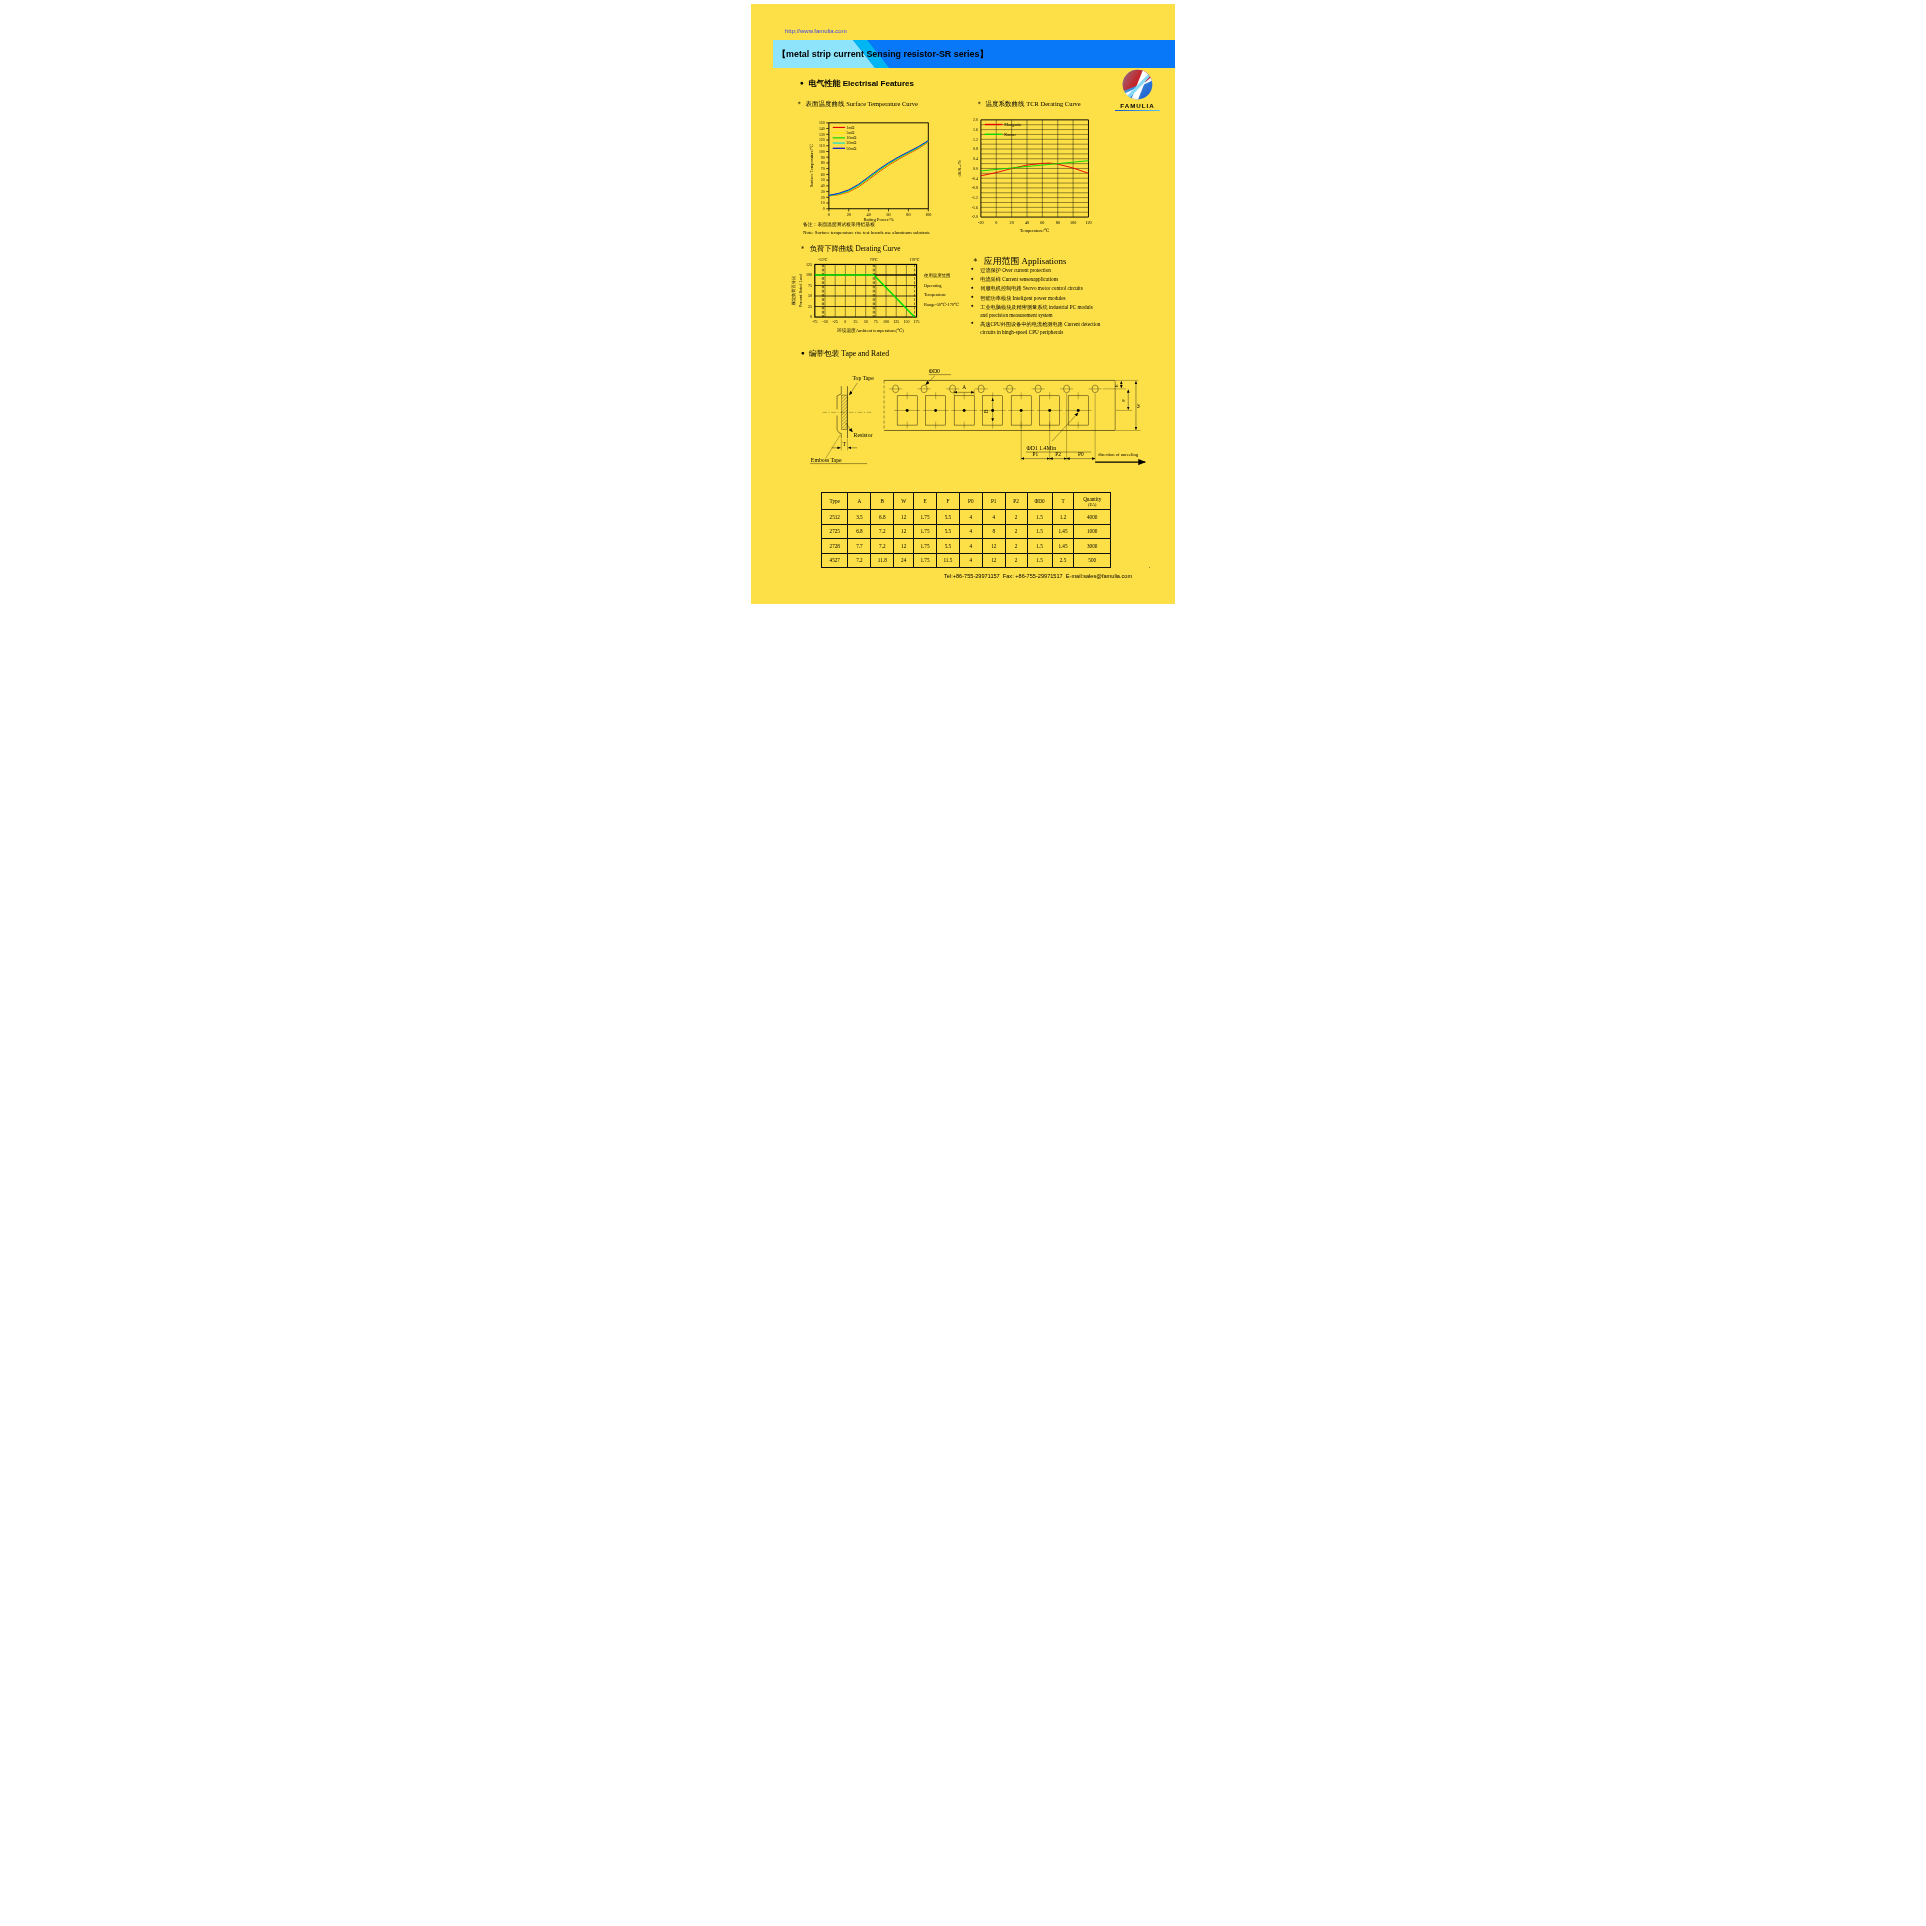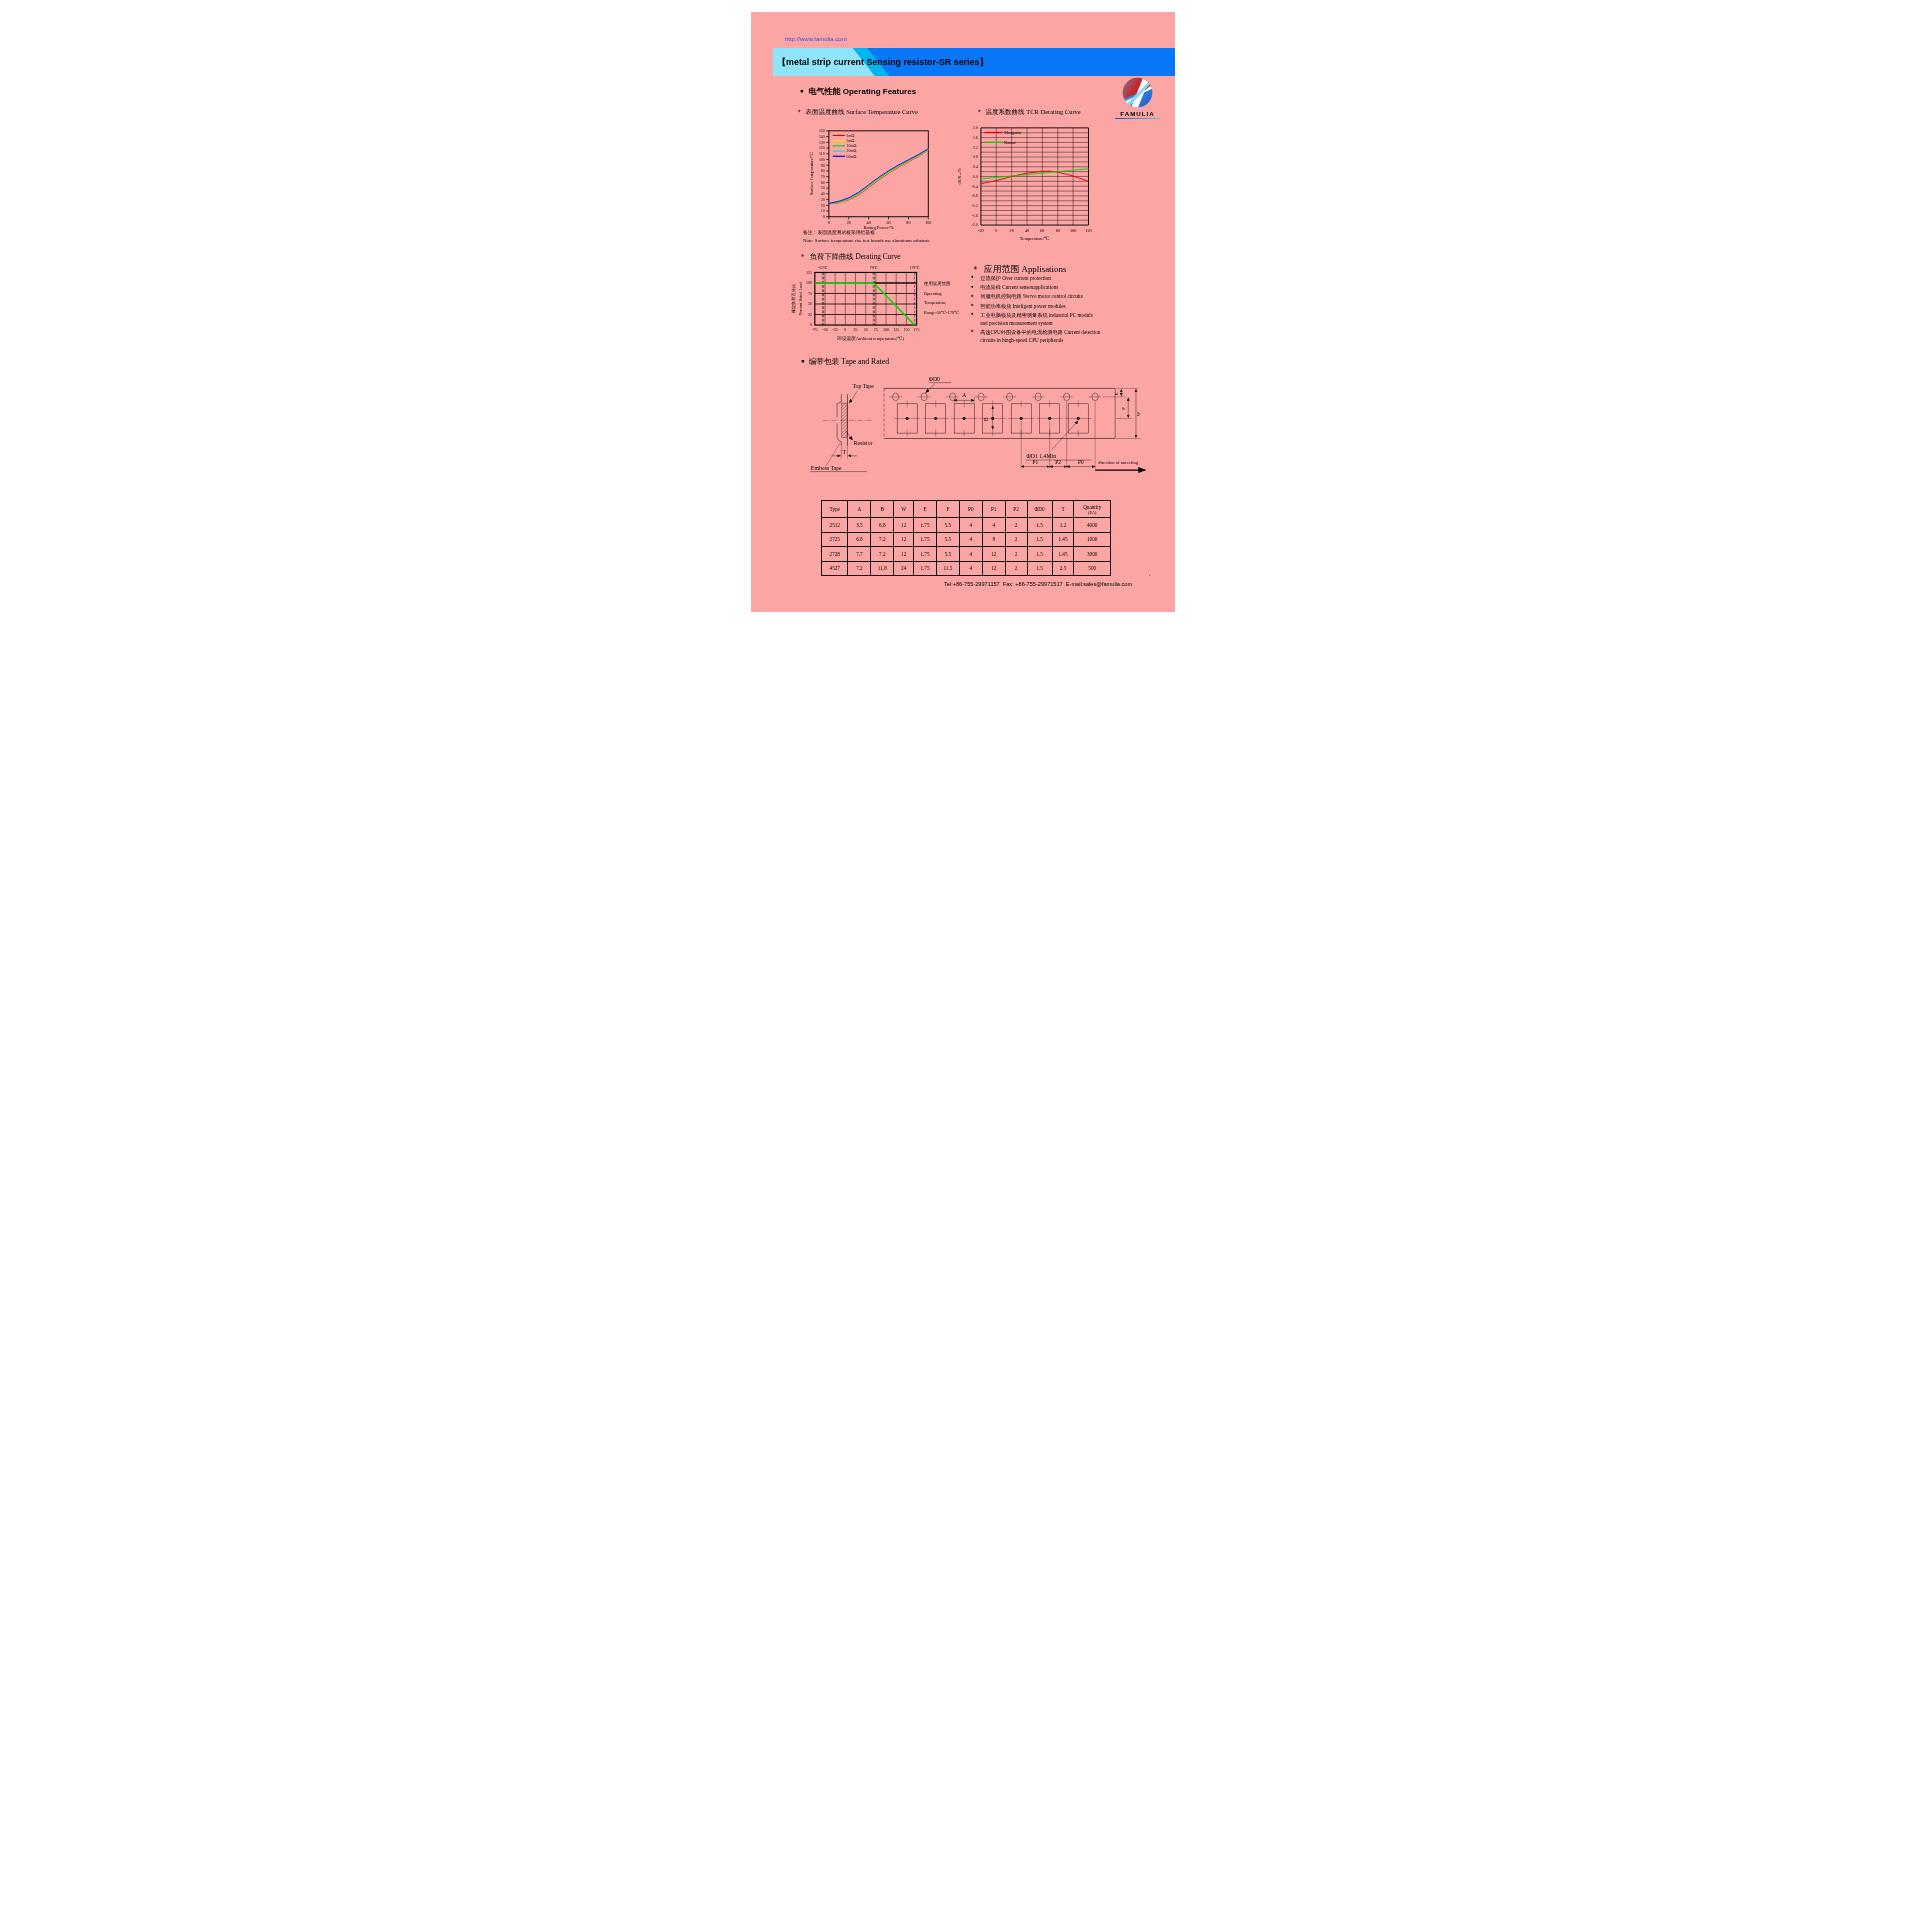--- a/index.html
+++ b/index.html
@@ -1,16 +1,16 @@
 <!DOCTYPE html>
 <html style="font-size:6.2px"><head>
 <meta charset="utf-8">
 <style>
   html,body{margin:0;padding:0;background:#fff;}
-  .page{position:relative;width:424px;height:600px;margin:12px auto;background:#fca5a5;
+  .page{position:relative;width:424px;height:600px;margin:4px auto;background:#fde047;
         font-family:"Liberation Serif","DejaVu Serif",serif;color:#000;overflow:hidden;}
   .abs{position:absolute;}
   .url{left:34px;top:24px;font:6px/1.3 "Liberation Sans","DejaVu Sans",sans-serif;
        color:#3c46e8;text-decoration:none;}
   .banner{left:21.6px;top:36px;width:402px;height:28px;background:#0878f8;}
   .banner-light{position:absolute;inset:0;background:#8ee4fb;
        clip-path:polygon(0 0,20% 0,25.5% 100%,0 100%);}
   .banner-stripe{position:absolute;inset:0;background:#00b6f2;
        clip-path:polygon(20% 0,23.5% 0,29% 100%,25.5% 100%);}
   .banner-title{position:absolute;left:4.6px;top:50%;transform:translateY(-50%);
@@ -53,21 +53,21 @@
 
   <a class="abs url" href="#">http://www.famulia.com</a>
 
   <div class="abs banner">
     <div class="banner-light"></div>
     <div class="banner-stripe"></div>
     <div class="banner-title">【metal strip current Sensing resistor-SR series】</div>
   </div>
 
   <div class="abs h-elec">
-    <span class="mark">●</span><span>电气性能 Operating Features</span>
+    <span class="mark">●</span><span>电气性能 Electrisal Features</span>
   </div>
 
   <div class="abs logo">
     <svg width="35" height="32" viewBox="0 0 92 84">
       <defs>
         <linearGradient id="lgR" x1="0" y1="0" x2="1" y2="0.4">
           <stop offset="0" stop-color="#8b7f95"></stop>
             <stop offset="0.55" stop-color="#c1272d"></stop>
             <stop offset="1" stop-color="#cc2128"></stop>
         </linearGradient>

